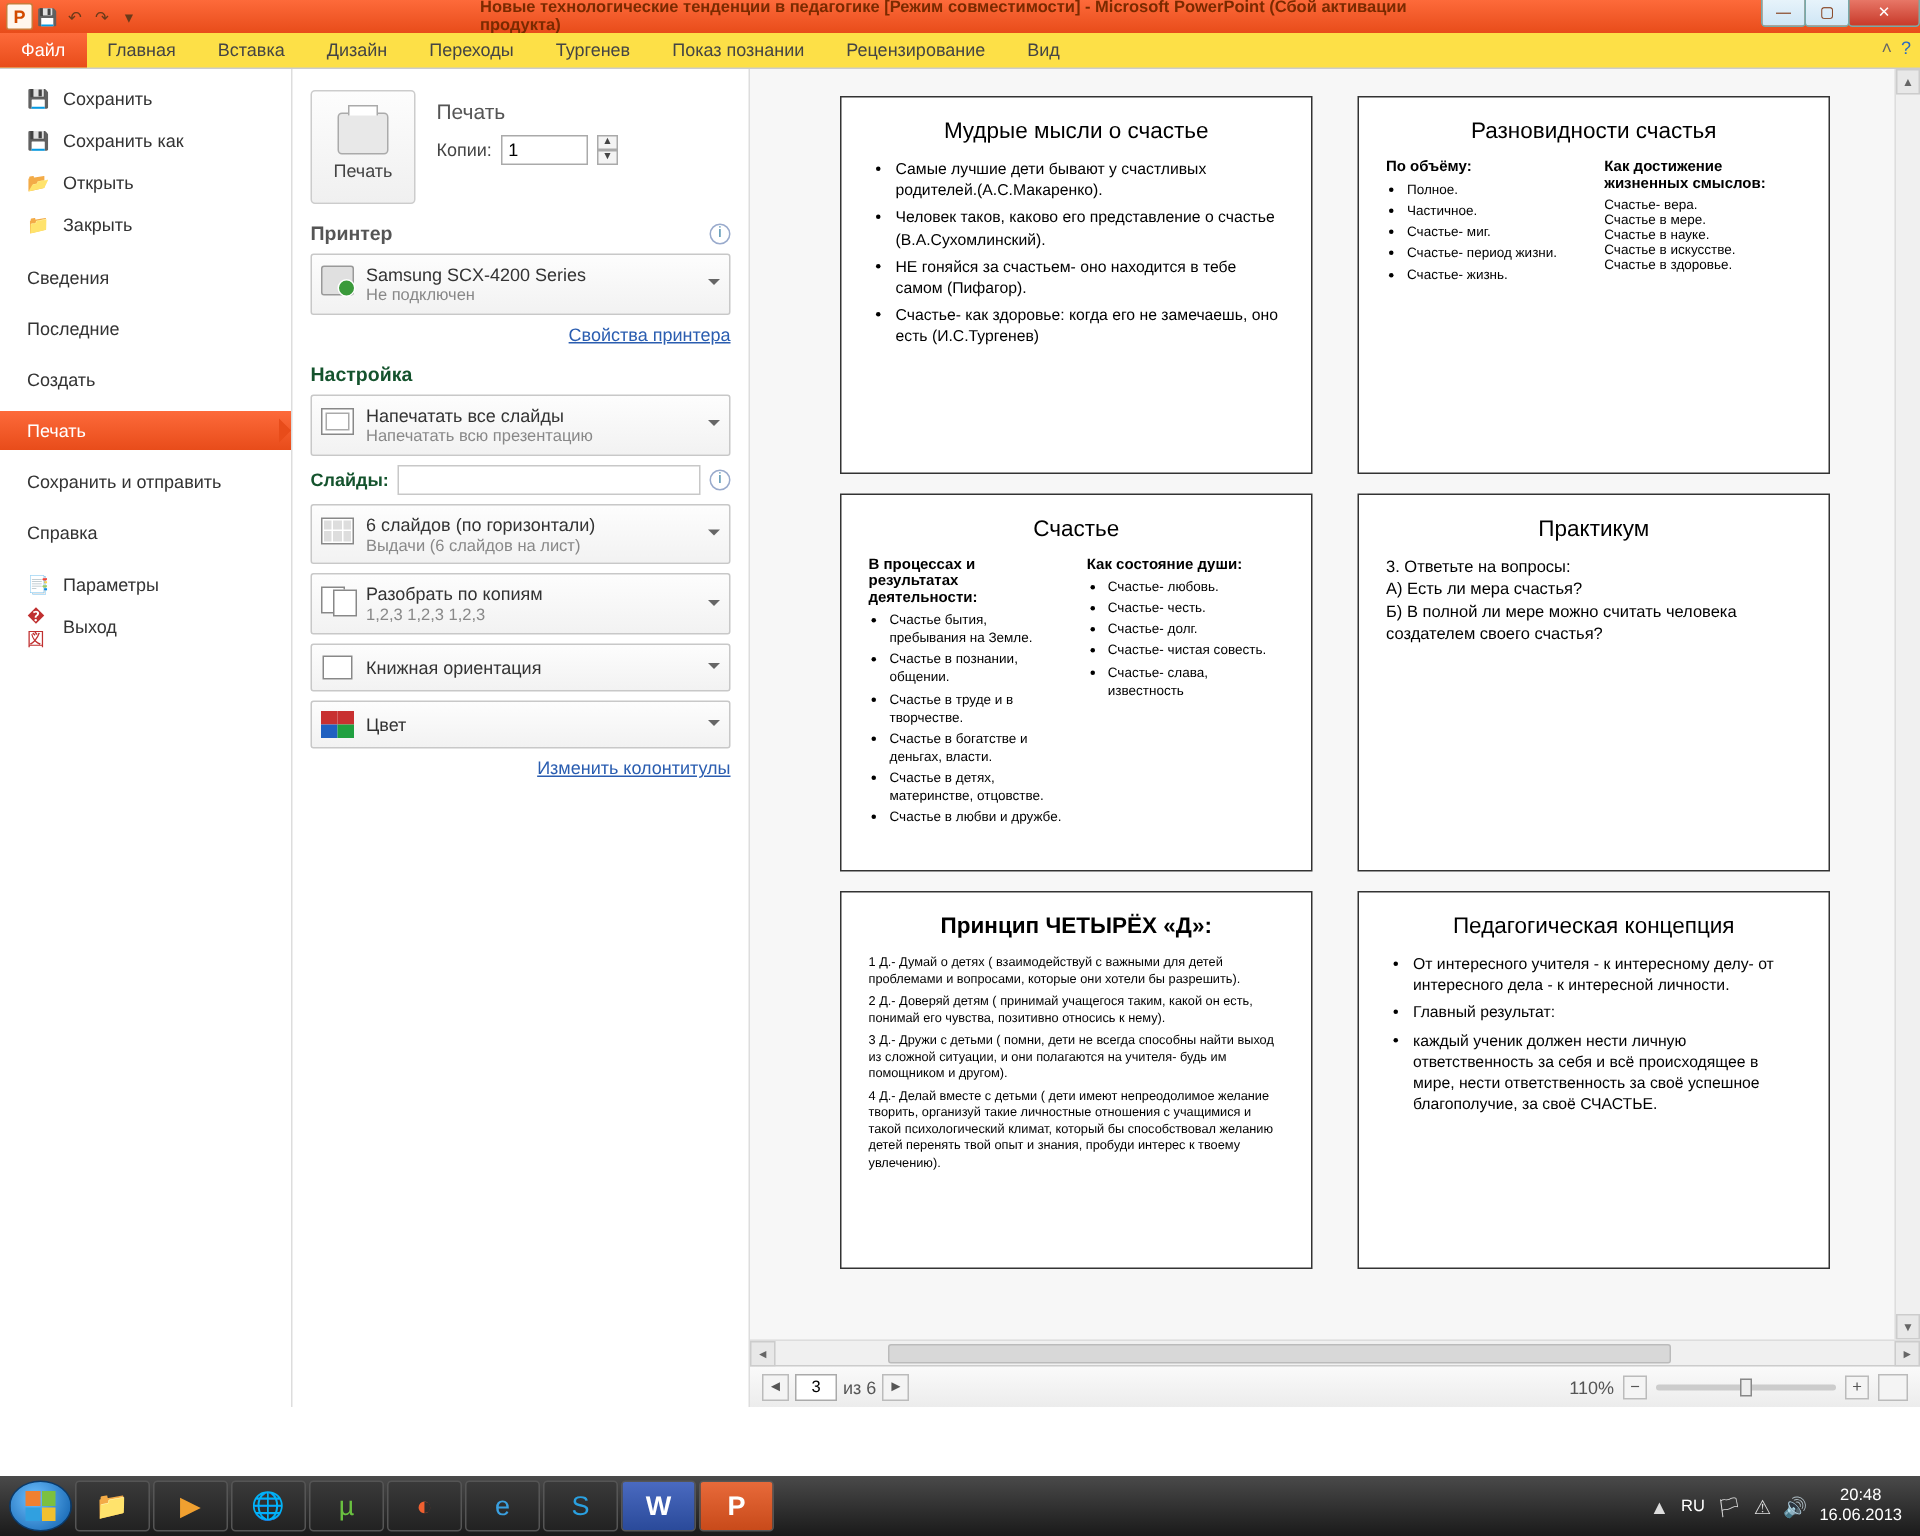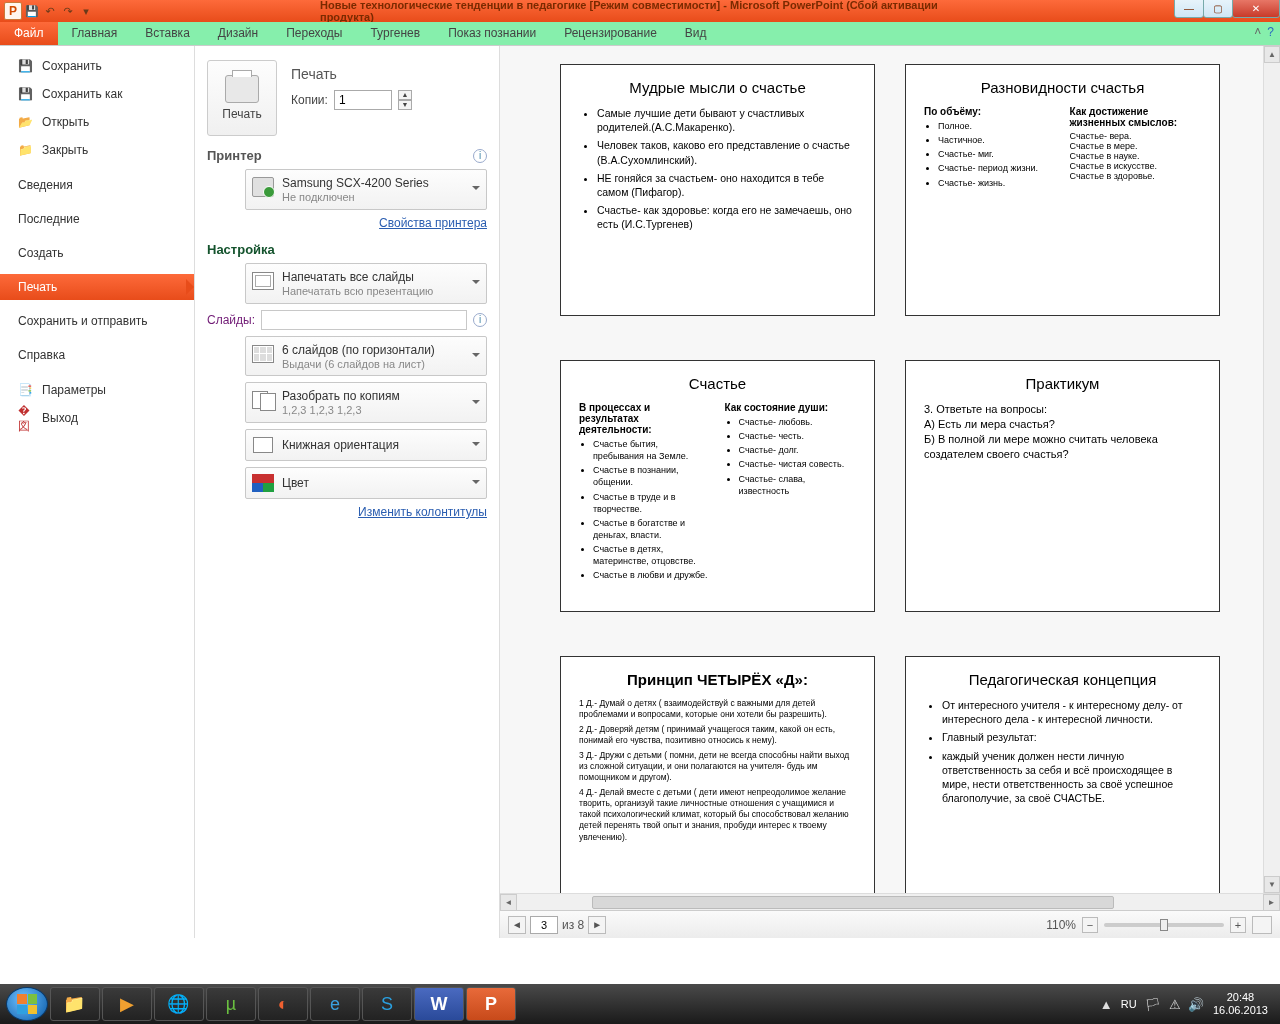--- a/index.html
+++ b/index.html
@@ -9,21 +9,21 @@
 .titlebar { height: 22px; background: linear-gradient(#fd6a3a,#e84c1a); display: flex; align-items: center; font-size: 11px; color: #7a2a00; position: relative; }
 .titlebar .qat { display: flex; align-items: center; gap: 2px; padding-left: 4px; }
 .titlebar .qat .pbox { width: 18px; height: 18px; background: #fff6ee; border: 1px solid #c97a3a; display: flex; align-items: center; justify-content: center; font-weight: bold; color: #d24a00; border-radius: 2px; font-size: 12px;}
 .titlebar .qat .ic { width: 16px; height: 16px; display: flex; align-items: center; justify-content: center; color: #6a3a1a; font-size: 11px;}
 .titlebar .title { position: absolute; left: 50%; transform: translateX(-50%); font-weight: bold; }
 .titlebar .wbtns { position: absolute; right: 0; top: -2px; display: flex; }
 .titlebar .wbtns div { width: 30px; height: 20px; border: 1px solid #7aa; background: linear-gradient(#e8f4fb,#cfe6f5); margin-left: -1px; display:flex;align-items:center;justify-content:center; font-size:10px; border-radius:0 0 3px 3px;}
 .titlebar .wbtns .close { width: 48px; background: linear-gradient(#e97a6a,#c83a2a); color:#fff; }
 
 
-.ribbonrow { height: 24px; background: #86efac; border-bottom: 1px solid #ccc; display: flex; align-items: stretch; font-size: 12px; position: relative;}
+.ribbonrow { height: 24px; background: #fde047; border-bottom: 1px solid #ccc; display: flex; align-items: stretch; font-size: 12px; position: relative;}
 .ribbonrow .filetab { background: linear-gradient(#fd6a3a,#e84c1a); color: #fff; padding: 4px 14px; font-size: 12px; }
 .ribbonrow .rtab { padding: 4px 14px; color: #444; }
 .ribbonrow .righticons { position:absolute; right:6px; top:3px; display:flex; gap:6px; font-size:12px; color:#666;}
 
 
 .backstage { display: flex; height: 892px; }
 .bs-left { width: 195px; background: #fff; border-right: 1px solid #ddd; padding-top: 6px; font-size: 12px; }
 .bs-left .item { padding: 6px 12px 6px 18px; display:flex; align-items:center; gap:8px; color:#333; }
 .bs-left .item.sel { background: linear-gradient(#fd6a3a,#e84c1a); color:#fff; position:relative; }
 .bs-left .item.sel::after { content:""; position:absolute; right:-8px; top:50%; margin-top:-8px; border:8px solid transparent; border-left-color:#e84c1a;}
@@ -37,38 +37,38 @@
 .printbtn { width:70px; height:76px; border:1px solid #ccc; border-radius:3px; background:linear-gradient(#fdfdfd,#f0f0f0); display:flex; flex-direction:column; align-items:center; justify-content:center; gap:4px; font-size:12px;}
 .printbtn .picon { width:34px; height:28px; background:#e8e8e8; border:1px solid #aaa; border-radius:3px; position:relative;}
 .printbtn .picon::before{content:"";position:absolute;top:-6px;left:6px;right:6px;height:6px;background:#fff;border:1px solid #aaa;border-bottom:none;}
 .copies { display:flex; align-items:center; gap:6px; margin-top:6px;}
 .copies input { width:58px; height:20px; border:1px solid #aaa; padding:1px 4px; font-size:12px;}
 .copies .spin { width:14px; display:flex; flex-direction:column; }
 .copies .spin div { height:10px; border:1px solid #aaa; background:#f4f4f4; font-size:7px; text-align:center; line-height:8px;}
 .sect { margin-top:12px; }
 .sect .hdr { display:flex; justify-content:space-between; align-items:center; color:#666; font-size:13px;}
 .sect .hdr .info { width:14px;height:14px;border:1px solid #9ac;border-radius:50%;color:#48a;font-size:10px;text-align:center;line-height:12px;}
-.ddrow { margin-top:6px; border:1px solid #c8c8c8; border-radius:2px; background:linear-gradient(#fdfdfd,#f2f2f2); padding:4px 6px; display:flex; align-items:center; gap:8px; position:relative; min-height:26px;margin-left:38px;}
+.ddrow { margin-top:6px; border:1px solid #c8c8c8; border-radius:2px; background:linear-gradient(#fdfdfd,#f2f2f2); padding:4px 6px; display:flex; align-items:center; gap:8px; position:relative; min-height:26px;}
 .ddrow.tall { min-height:40px; align-items:flex-start; padding-top:6px;}
 .ddrow .ddicon { width:22px; height:22px; flex-shrink:0; display:flex;align-items:center;justify-content:center;}
 .ddrow .ddtext { flex:1; line-height:1.25;}
 .ddrow .ddtext .main { color:#333; }
 .ddrow .ddtext .sub { color:#888; font-size:11px;}
 .ddrow .chev { position:absolute; right:6px; top:50%; margin-top:-3px; border:4px solid transparent; border-top-color:#666;}
 .linkr { text-align:right; margin-top:6px; }
 .linkr a { color:#2a5db0; font-size:12px; text-decoration:underline; cursor:pointer;}
 .slidesrow { display:flex; align-items:center; gap:6px; margin-top:6px;}
-.slidesrow label { color:#701a75; }
+.slidesrow label { color:#14532d;font-weight:bold; }
 .slidesrow input { flex:1; height:20px; border:1px solid #c8c8c8; padding:2px 4px; font-size:12px;}
 .slidesrow .info { width:14px;height:14px;border:1px solid #9ac;border-radius:50%;color:#48a;font-size:10px;text-align:center;line-height:12px;}
 
 
 .bs-prev { flex:1; background:#f7f7f7; position:relative; display:flex; flex-direction:column;}
 .prev-scroll { flex:1; overflow:hidden; padding:18px 0 0 0; position:relative;}
-.page { width:660px; margin:0 auto; display:grid; grid-template-columns:1fr 1fr; gap:44px 30px; }
+.page { width:660px; margin:0 auto; display:grid; grid-template-columns:1fr 1fr; gap:13px 30px; }
 .slide { background:#fff; border:1px solid #333; height:252px; padding:14px 18px; font-family:"Times New Roman",serif; overflow:hidden;}
 .slide h4 { text-align:center; font-size:15px; font-weight:normal; margin-bottom:10px; font-family:"Segoe UI",sans-serif;}
 .slide ul { list-style:disc; padding-left:18px; font-size:10.5px; line-height:1.35; font-family:"Segoe UI",sans-serif;}
 .slide ul li { margin-bottom:4px; }
 .slide .cols { display:flex; gap:14px; font-size:9px; font-family:"Segoe UI",sans-serif;}
 .slide .cols > div { flex:1; }
 .slide .cols b { font-size:10px; display:block; margin-bottom:3px;}
 .slide .cols ul { padding-left:14px; font-size:9px;}
 .slide .cols ul li { margin-bottom:2px;}
 .slide .tiny { font-size:8.5px; line-height:1.3; font-family:"Segoe UI",sans-serif;}
@@ -424,21 +424,21 @@
       <div class="btn">◄</div>
         <div class="track">
           <div class="thumb"></div>
         </div>
         <div class="btn">►</div>
     </div>
     <div class="prevfoot">
       <div class="pager">
         <div class="pgbtn">◄</div>
         <input class="pginput" value="3" style="">
-        <span>из 8</span>
+        <span>из 6</span>
         <div class="pgbtn">►</div>
       </div>
       <div class="zoom">
         <span>110%</span>
         <div class="zbtn">−</div>
         <div class="zslider">
             <div class="zh"></div>
           </div>
         <div class="zbtn">+</div>
         <div class="fit"></div>

